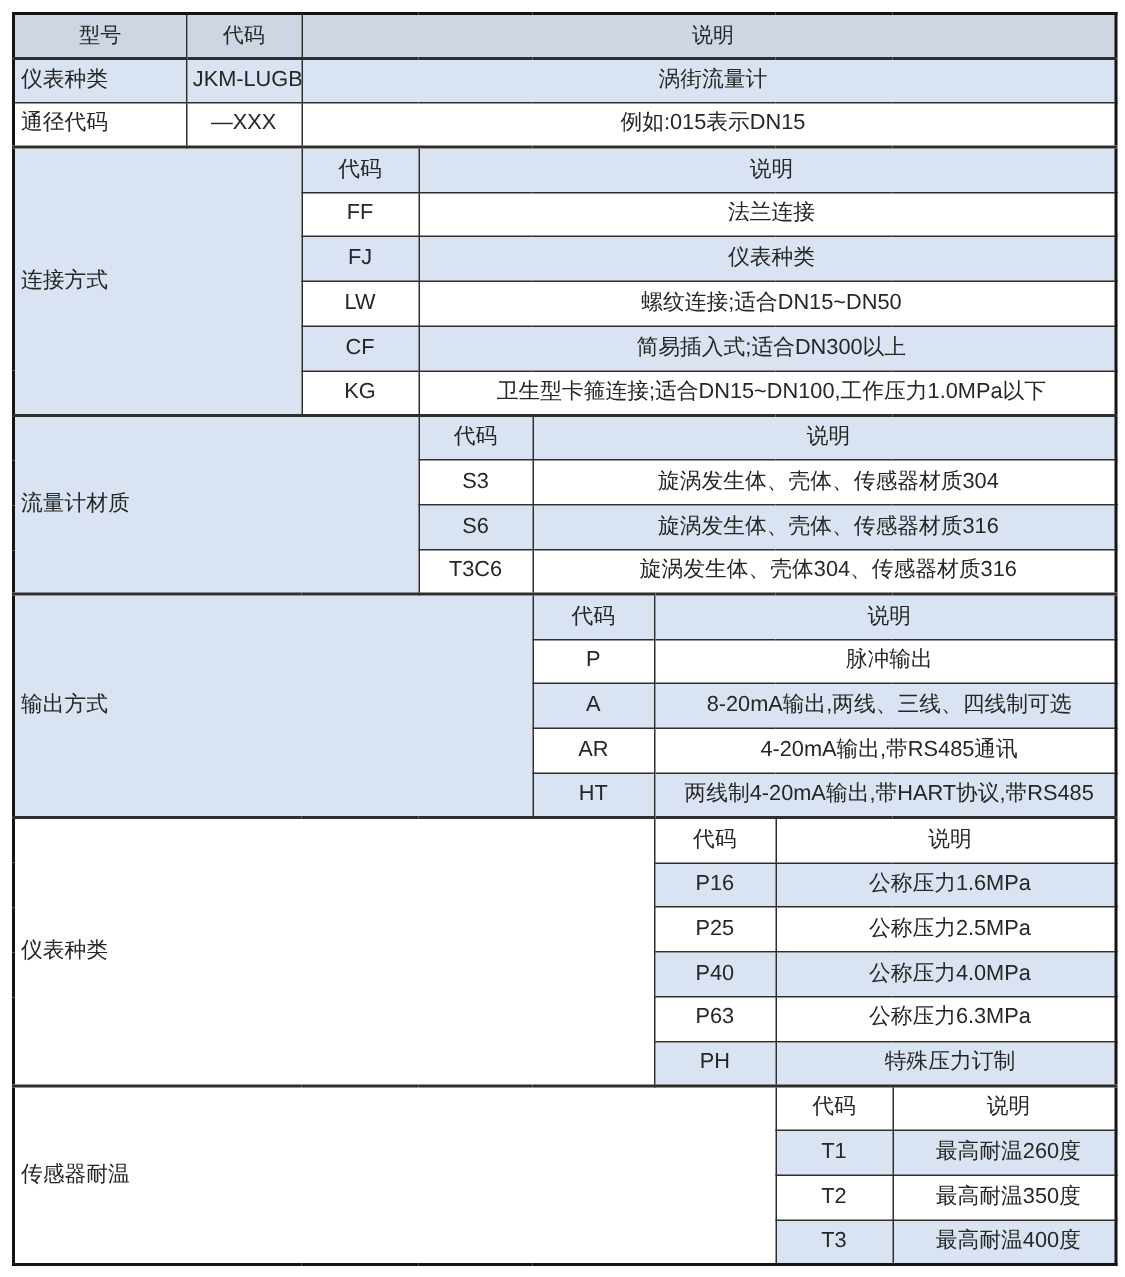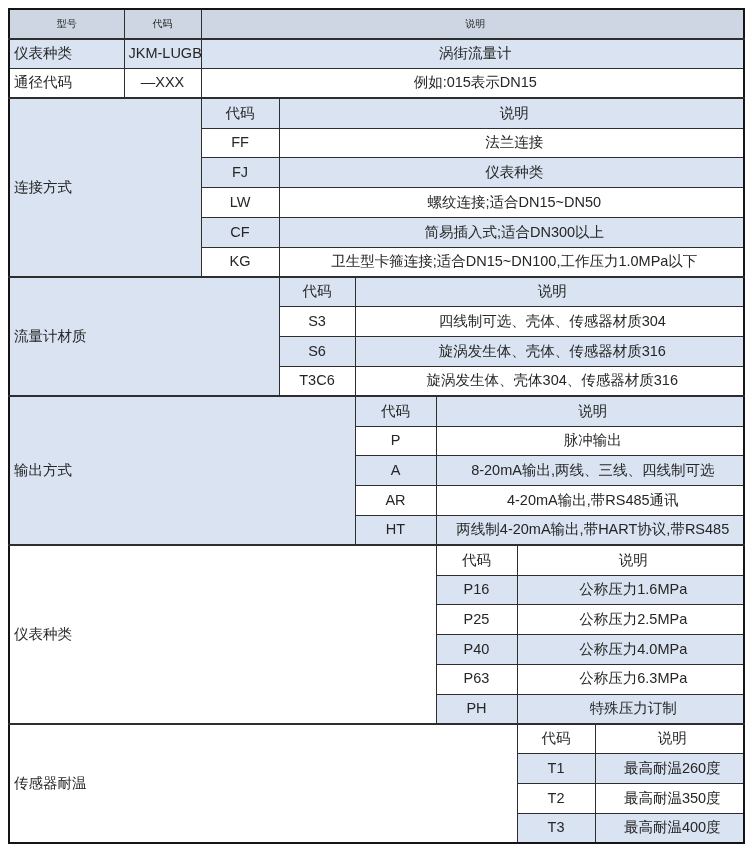--- a/index.html
+++ b/index.html
@@ -16,21 +16,21 @@
   .wrap{position:absolute;left:8px;top:8px;}
   table{border-collapse:collapse;table-layout:fixed;width:735px;
     border:2px solid var(--outer_border);}
   tr{height:29.8px;}
   td{border:1px solid var(--border);font-size:14.5px;color:var(--text);
     padding:0 4px;vertical-align:middle;white-space:nowrap;overflow:hidden;
     background:var(--white_bg);line-height:1.1;}
   .c{text-align:center;}
   .desc{text-align:center;padding-left:10px;}
   tr.b td{background:var(--alt_bg);}
-  tr.head td{background:var(--header_bg);border-bottom-width:2px;font-size:10px;}
+  tr.head td{background:var(--header_bg);border-bottom-width:2px;font-size:14px;}
   td.lbl{background:var(--white_bg);text-align:left;}
   tr.sec td{border-top-width:2px;}
 </style>
 </head>
 <body>
 
 <div class="wrap">
 <table>
   <colgroup>
     <col style="width:115px">
@@ -88,21 +88,21 @@
     <td class="desc" colspan="5">卫生型卡箍连接;适合DN15~DN100,工作压力1.0MPa以下</td>
   </tr>
 
   <tr class="sec b">
     <td class="lbl" colspan="3" rowspan="4">流量计材质</td>
     <td class="c">代码</td>
     <td class="desc" colspan="4">说明</td>
   </tr>
   <tr>
     <td class="c">S3</td>
-    <td class="desc" colspan="4">四线制可选、壳体、传感器材质304</td>
+    <td class="desc" colspan="4">旋涡发生体、壳体、传感器材质304</td>
   </tr>
   <tr class="b">
     <td class="c">S6</td>
     <td class="desc" colspan="4">旋涡发生体、壳体、传感器材质316</td>
   </tr>
   <tr>
     <td class="c">T3C6</td>
     <td class="desc" colspan="4">旋涡发生体、壳体304、传感器材质316</td>
   </tr>
 

